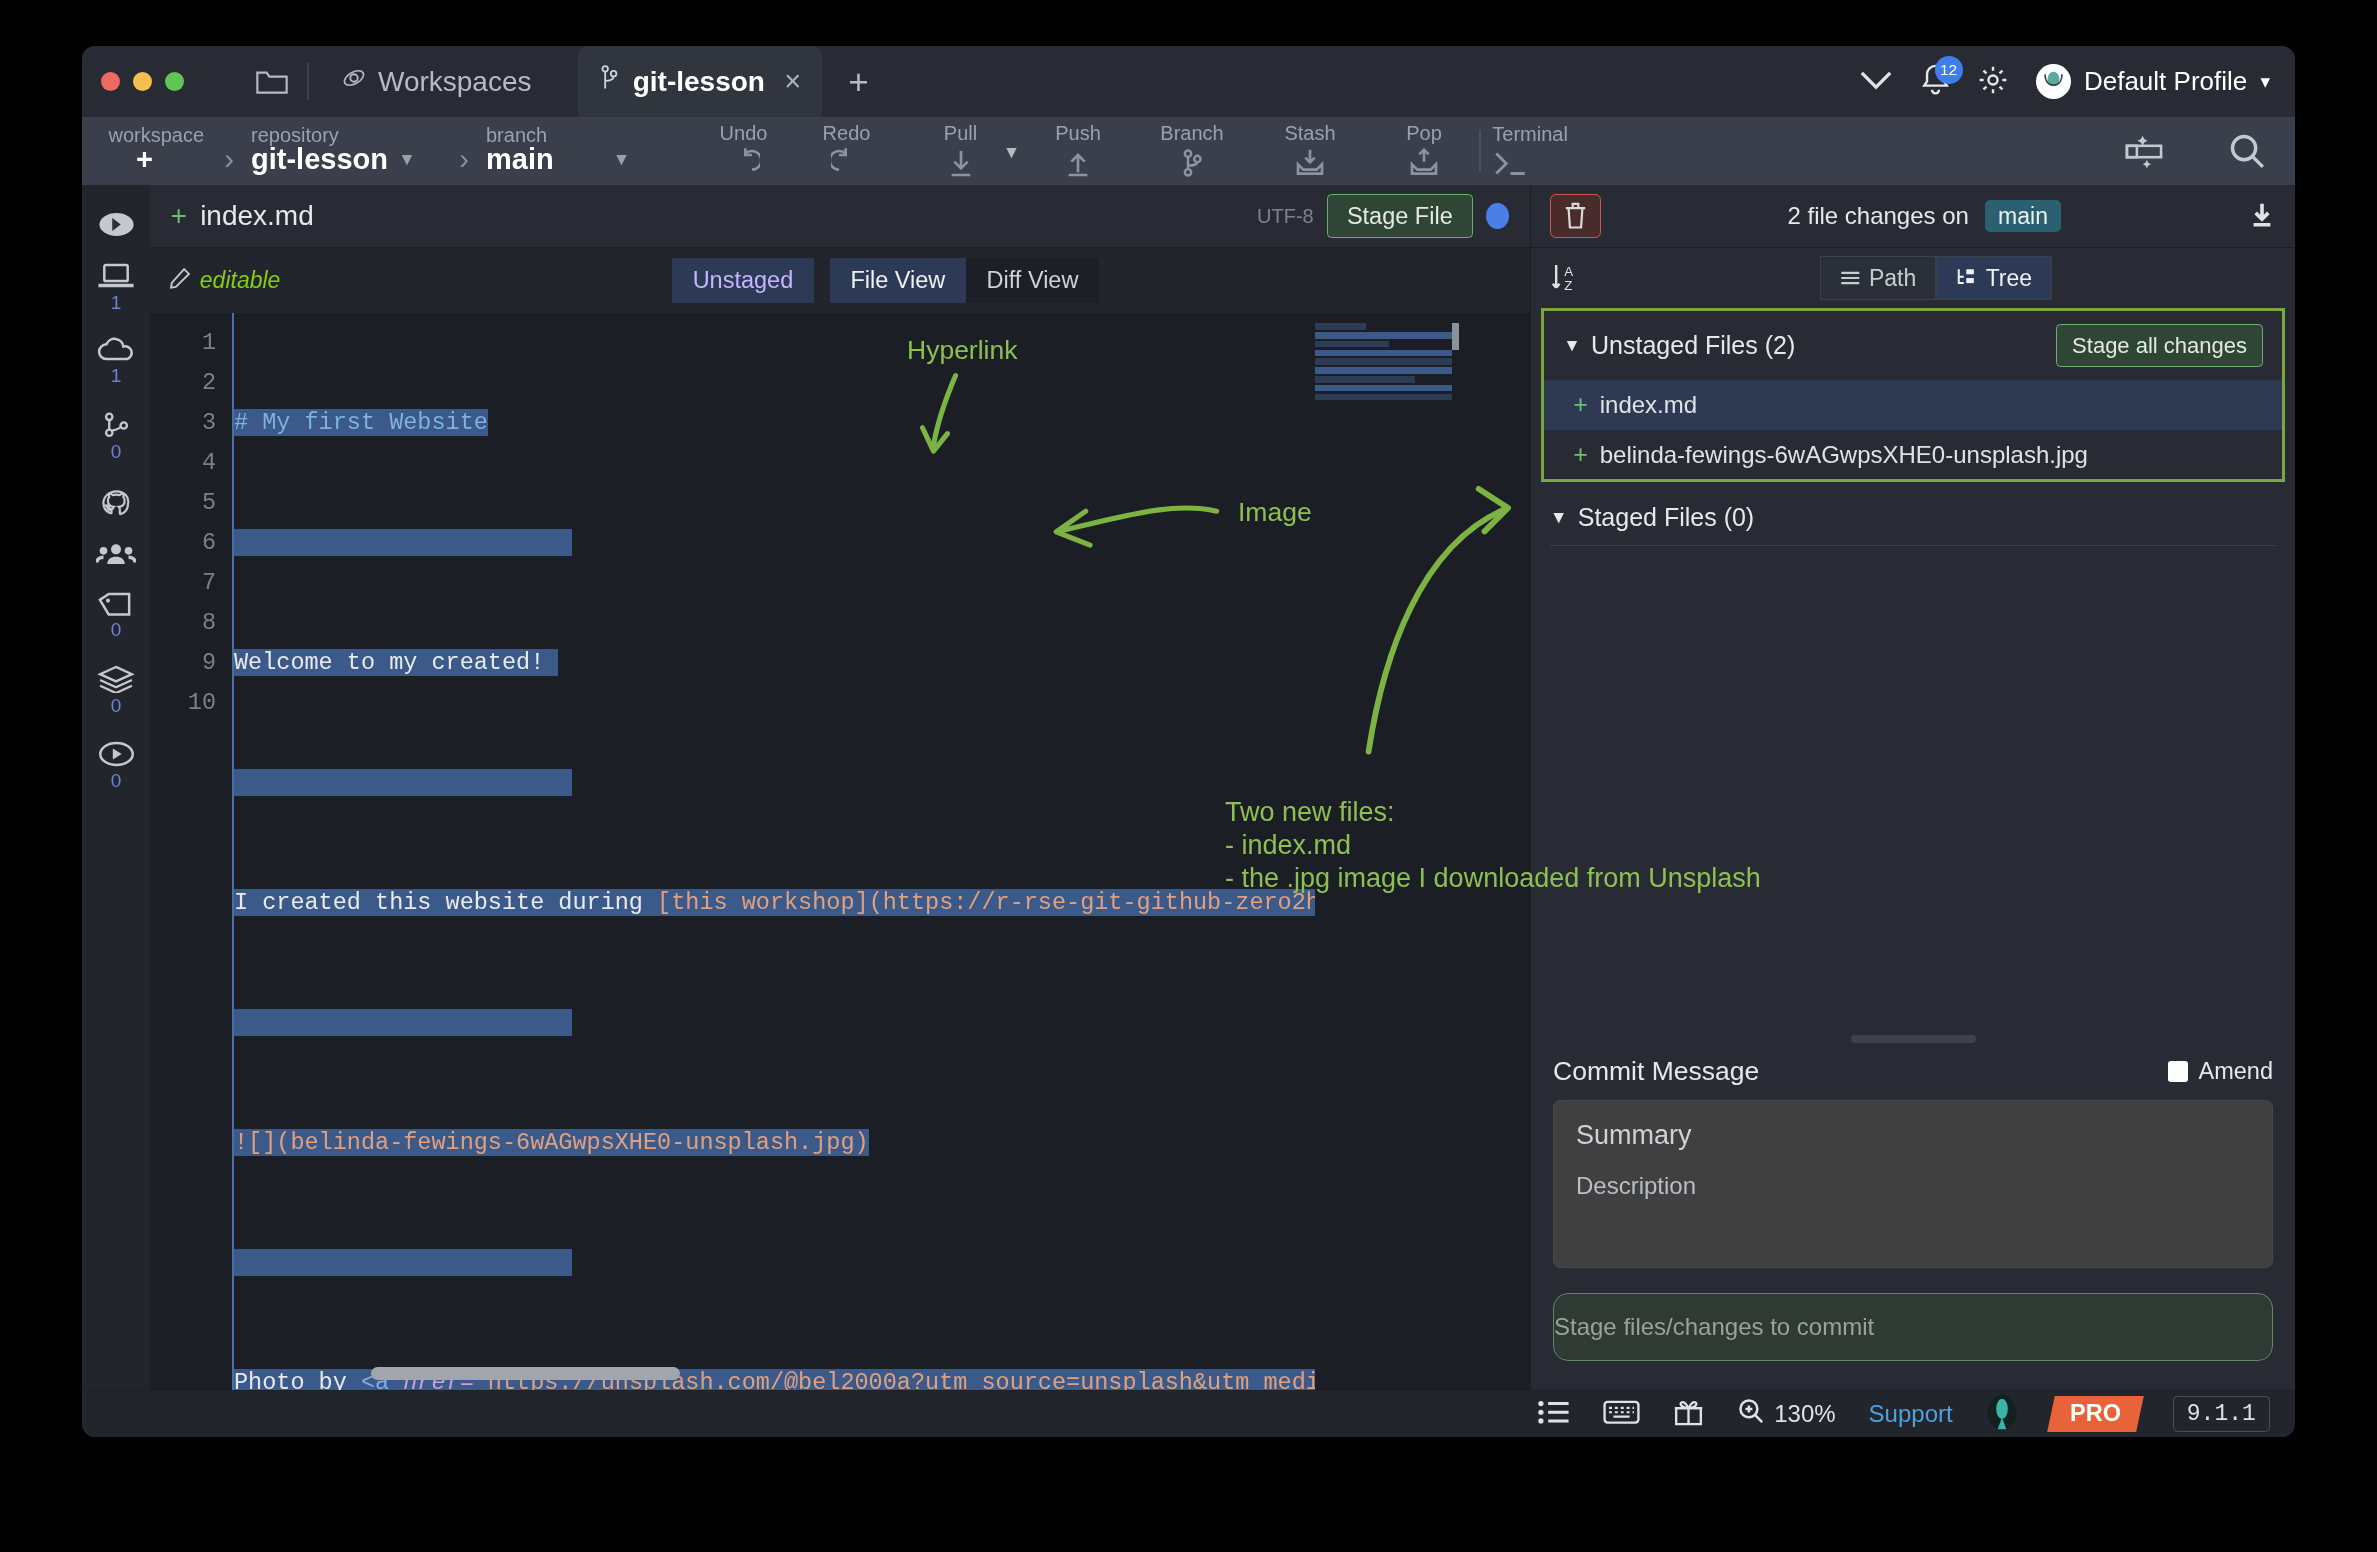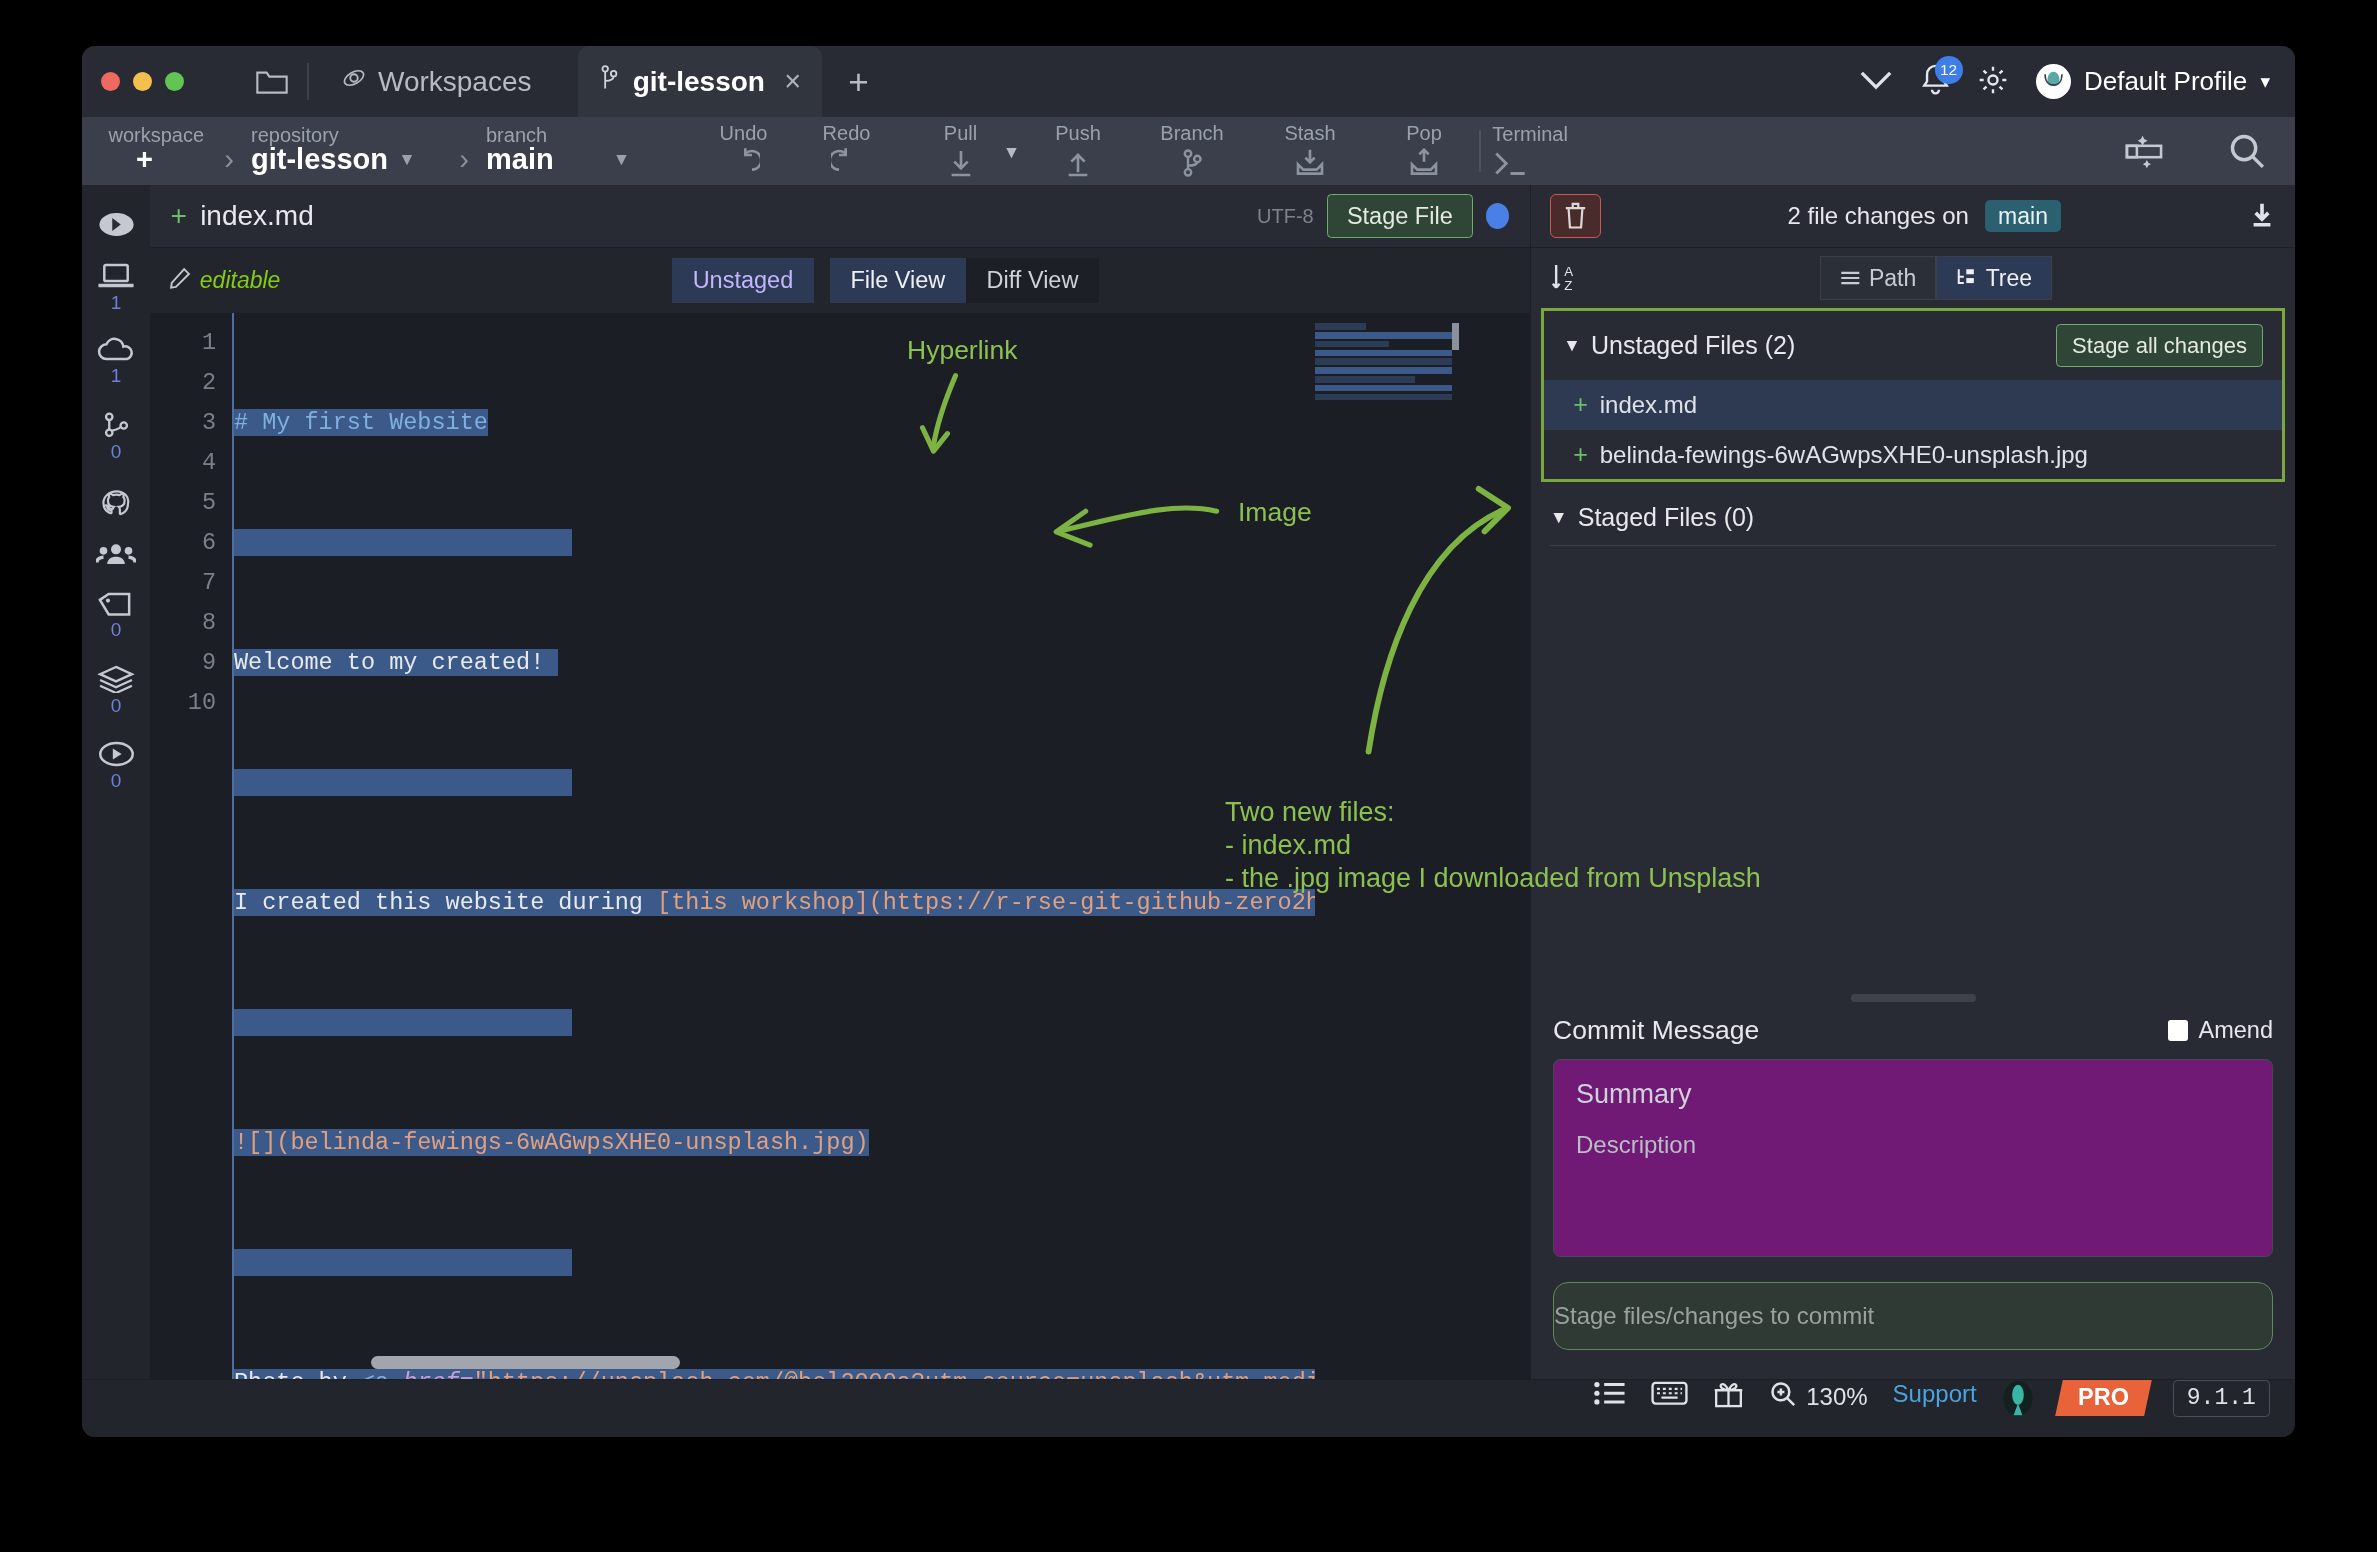--- a/index.html
+++ b/index.html
@@ -158,32 +158,32 @@
   .frow .fplus { color: #6cbf6c; font-size: 25px; }
   .staged-head { padding: 20.6px 19px 13.2px; }
   .divider { height: 0.7px; background: #3a3f49; margin: 0 19px; }
   .grip { width: 125px; height: 7.4px; background: #3d424c; border-radius: 3.7px; margin: 19px auto 0; }
   .cm-bar { display: flex; align-items: center; padding: 13.2px 22px 7.4px; }
   .cm-title { color: #e6e8ec; font-size: 26.5px; }
   .amend { margin-left: auto; display: flex; align-items: center; gap: 10.3px; color: #e6e8ec; font-size: 23.5px; }
   .cbox { width: 20.6px; height: 20.6px; background: #fff; border-radius: 2.9px; }
   .cm-box {
     margin: 5.9px 22px 0; border: 0.7px solid #444a55; border-radius: 7.4px;
-    background: #701a75; height: 198px; padding: 19px 22px;
+    background: #404040; height: 168px; padding: 19px 22px;
   }
   .cm-summary { color: #cdd2d9; font-size: 27px; }
   .cm-desc { color: #b9bec6; font-size: 24px; margin-top: 20.6px; }
   .commit-btn {
     margin: 25px 22px 0; border: 0.7px solid #5f8a5f; background: #2f3a34;
     color: #9aa29b; font-size: 24px; text-align: left; padding: 19px 0; border-radius: 15px;
   }
   
   .statusbar {
-    height: 58px; background: #22252c; display: flex; align-items: flex-start;
-    justify-content: flex-end; gap: 25px; padding-right: 25px; flex: none;
+    height: 47px; background: #22252c; display: flex; align-items: center;
+    justify-content: flex-end; gap: 33px; padding-right: 25px; flex: none;
     border-top: 0.7px solid #1c1f25;
   }
   .zoom-lvl { color: #dfe2e7; font-size: 24px; display: flex; align-items: center; gap: 8.8px; }
   .support { color: #4aa3e0; font-size: 24px; }
   .pro {
     background: #e8623a; color: #fff; font-size: 23.5px; font-weight: bold;
     padding: 4.4px 19px; transform: skewX(-12deg);
   }
   .pro span { display: inline-block; transform: skewX(12deg); }
   .ver { border: 0.7px solid #4a4f59; color: #dfe2e7; font-size: 23px; padding: 4.4px 13.2px; border-radius: 4.4px; font-family: "Liberation Mono", monospace; }

